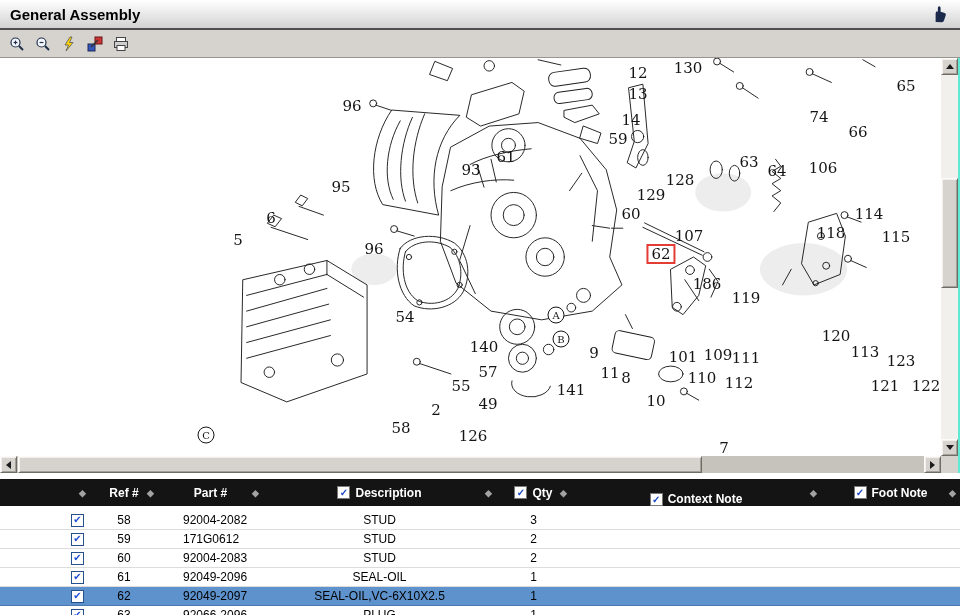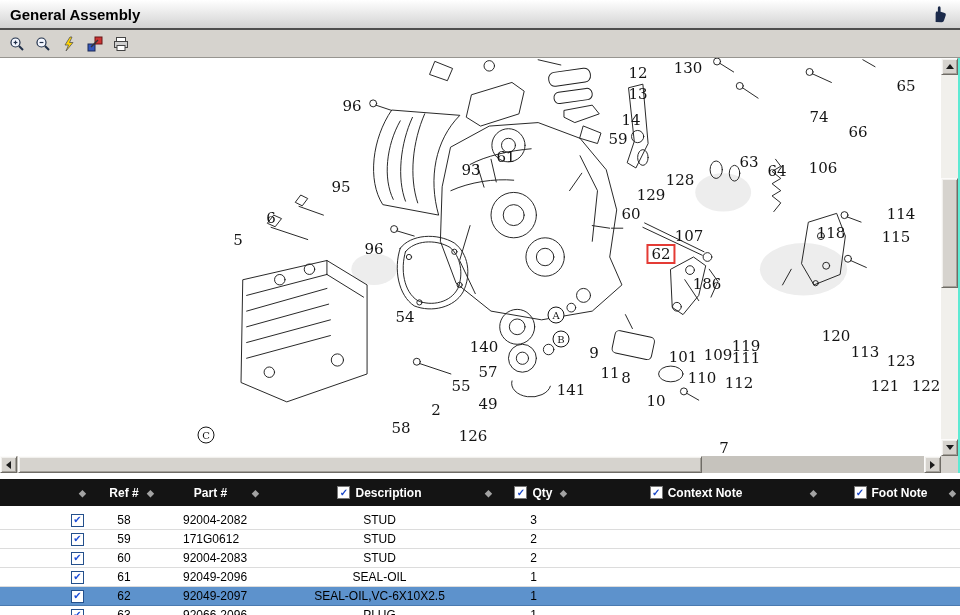--- a/index.html
+++ b/index.html
@@ -51,21 +51,21 @@
   .diamond{position:absolute;right:4px;top:50%;transform:translateY(-50%);color:#a3a3a3;font-size:9px;line-height:9px;}
   .hcheck{width:11px;height:11px;background:#fff;border:1px solid #777;margin-right:5px;
     display:flex;align-items:center;justify-content:center;cursor:pointer;}
   .hcheck::after{content:"✓";color:#1846c8;font-size:10px;font-weight:bold;line-height:10px;}
 
   .c-icon{width:90px;}
   .c-ref{width:68px;}
   .c-part{width:105px;}
   .c-desc{width:233px;}
   .c-qty{width:75px;}
-  .c-ctx{width:250px;}
+  .c-ctx{width:250px;align-items:flex-end;}
   .c-foot{flex:1;}
 
   #rows{position:absolute;left:0;top:33px;width:960px;}
   #rows::before{content:"";display:block;height:5px;background:#fff;}
   .trow{display:flex;align-items:center;height:19px;box-sizing:border-box;border-bottom:1px solid #dcdcdc;
     font-size:12px;color:#000;background:#fff;cursor:pointer;}
   .trow.sel{background:#5d92cc;border-bottom-color:#4a7ab0;}
   .cell{box-sizing:border-box;overflow:hidden;white-space:nowrap;}
   .cell.c-icon{display:flex;justify-content:flex-end;padding-right:6px;}
   .cell.c-ref{text-align:center;}
@@ -269,29 +269,29 @@
         <span class="callout" style="left: 506px; top: 99px;">61</span>
         <span class="callout" style="left: 471px; top: 112px;">93</span>
         <span class="callout" style="left: 680px; top: 122px;">128</span>
         <span class="callout" style="left: 651px; top: 137px;">129</span>
         <span class="callout" style="left: 749px; top: 104px;">63</span>
         <span class="callout" style="left: 777px; top: 113px;">64</span>
         <span class="callout" style="left: 823px; top: 110px;">106</span>
         <span class="callout" style="left: 341px; top: 129px;">95</span>
         <span class="callout" style="left: 631px; top: 156px;">60</span>
         <span class="callout" style="left: 689px; top: 178px;">107</span>
-        <span class="callout" style="left: 869px; top: 156px; margin-left: 32px;">114</span>
+        <span class="callout" style="left: 869px; top: 156px;">114</span>
         <span class="callout" style="left: 831px; top: 175px;">118</span>
         <span class="callout" style="left: 896px; top: 179px;">115</span>
         <span class="callout" style="left: 238px; top: 182px;">5</span>
         <span class="callout" style="left: 271px; top: 160px;">6</span>
         <span class="callout" style="left: 374px; top: 191px;">96</span>
         <span class="callout hl" style="left: 661px; top: 196px;">62</span>
         <span class="callout" style="left: 707px; top: 226px;">186</span>
-        <span class="callout" style="left: 746px; top: 240px; margin-top: 48px;">119</span>
+        <span class="callout" style="left: 746px; top: 240px;">119</span>
         <span class="callout" style="left: 405px; top: 250px; margin-top: 9px;">54</span>
         <span class="callout" style="left: 484px; top: 289px;">140</span>
         <span class="callout" style="left: 488px; top: 314px;">57</span>
         <span class="callout" style="left: 461px; top: 328px;">55</span>
         <span class="callout" style="left: 594px; top: 295px;">9</span>
         <span class="callout" style="left: 610px; top: 315px;">11</span>
         <span class="callout" style="left: 626px; top: 320px;">8</span>
         <span class="callout" style="left: 683px; top: 299px;">101</span>
         <span class="callout" style="left: 718px; top: 297px;">109</span>
         <span class="callout" style="left: 746px; top: 300px;">111</span>

